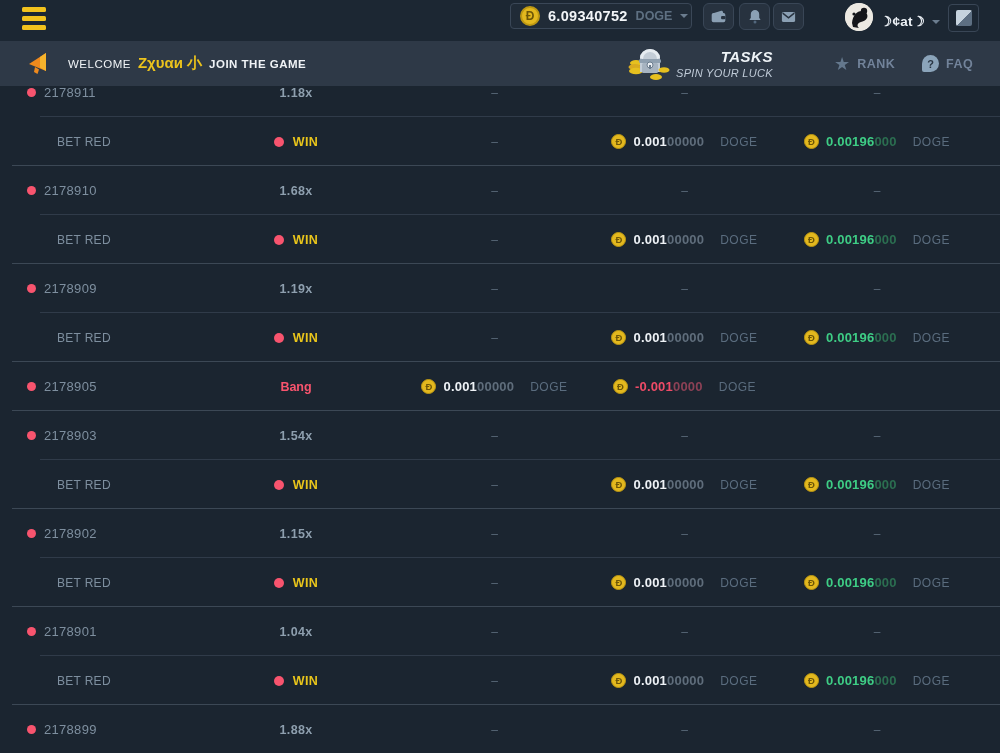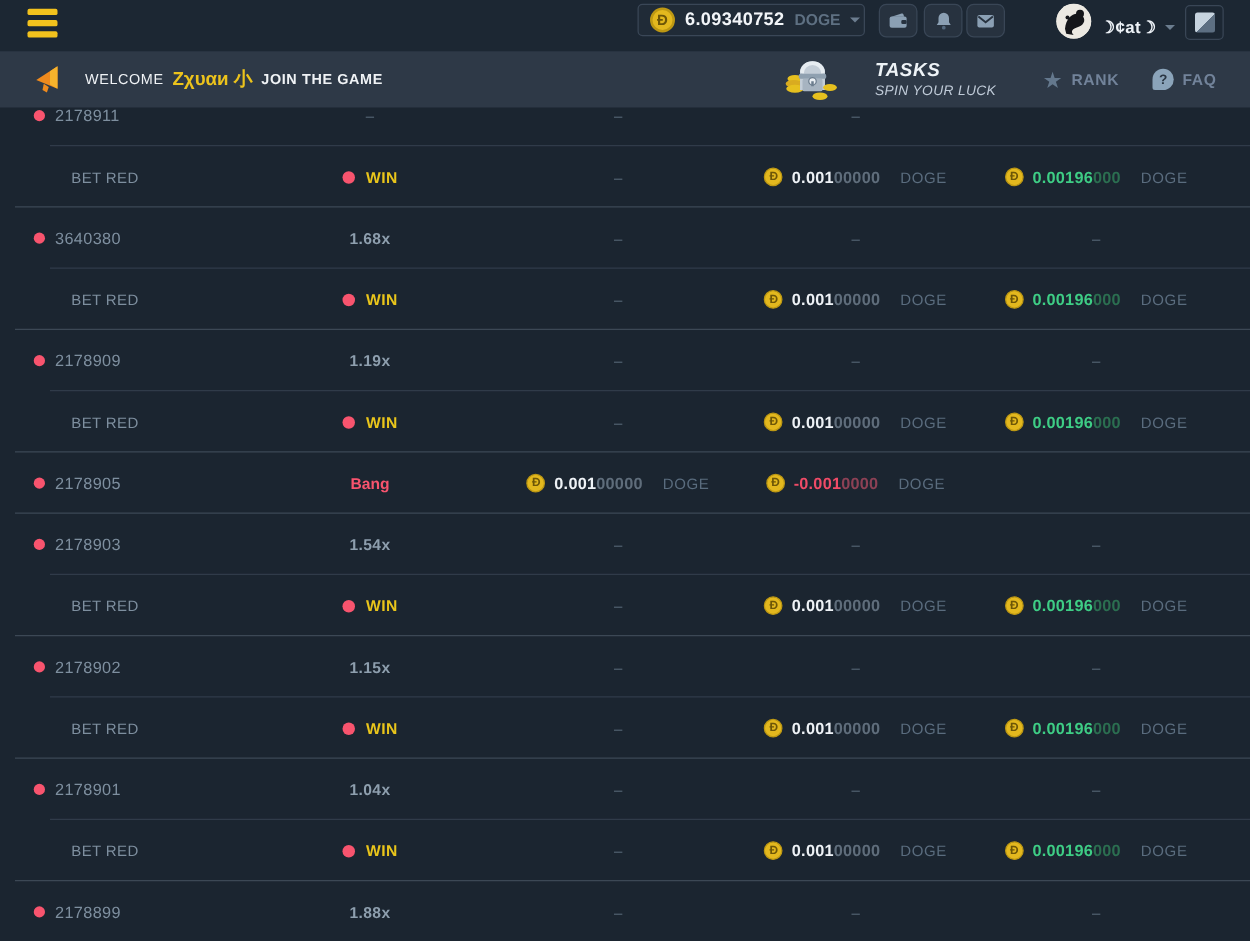--- a/index.html
+++ b/index.html
@@ -46,21 +46,21 @@
     border:1px solid #394656;border-radius:4px;display:flex;align-items:center;justify-content:center;cursor:pointer;
   }
   .chat-glyph{width:16px;height:16px;border-radius:2px;background:linear-gradient(135deg,#c6d3de 0 52%,#5d6f82 52%);}
   
   .banner{position:absolute;top:41px;left:0;right:0;height:45px;background:#2e3947;}
   .mega{position:absolute;left:28px;top:10px;}
   .welcome{position:absolute;left:68px;top:0;height:45px;display:flex;align-items:center;gap:7px;}
   .welcome .w1{font-size:11.5px;font-weight:normal;color:#f0f3f6;letter-spacing:.5px;}
   .welcome .w-user{font-size:15px;font-weight:bold;color:#ecc31c;}
   .welcome .w2{font-size:11.5px;font-weight:bold;color:#f0f3f6;letter-spacing:.5px;}
-  .tasks{position:absolute;left:626px;top:0;height:45px;display:flex;align-items:center;gap:28px;cursor:pointer;}
+  .tasks{position:absolute;left:626px;top:0;height:45px;display:flex;align-items:center;gap:4px;cursor:pointer;text-align:right;}
   .tasks-text .t1{font-size:15px;font-weight:bold;font-style:italic;color:#eef3f7;letter-spacing:.5px;}
   .tasks-text .t2{font-size:11px;font-style:italic;color:#c0cbd8;margin-top:2px;letter-spacing:.3px;}
   .rank{position:absolute;left:834px;top:0;height:45px;display:flex;align-items:center;gap:7px;cursor:pointer;}
   .star{font-size:18px;color:#64788d;line-height:1;}
   .bar-label{font-size:12.5px;font-weight:bold;color:#72839a;letter-spacing:.5px;}
   .faq{position:absolute;left:922px;top:0;height:45px;display:flex;align-items:center;gap:7px;cursor:pointer;}
   .qmark{width:17px;height:17px;border-radius:50% 50% 50% 2px;background:#8ba4ba;color:#2a3644;
     font-size:11px;font-weight:bold;display:flex;align-items:center;justify-content:center;}
   
   .table-viewport{position:absolute;top:86px;left:0;right:0;bottom:0;overflow:hidden;}
@@ -186,57 +186,60 @@
 </div>
 
 <div class="table-viewport">
   <div class="rows" id="rows">
       <div class="row">
         <div class="cell left">
           <span class="dot"></span>
           <span class="game-id">2178911</span>
         </div>
         <div class="cell">
-          <span class="dash">–</span>
-        </div>
-        <div class="cell">
-          <span class="dash">–</span>
-        </div>
-        <div class="cell">
-          <span class="dash">–</span>
-        </div>
-        <div class="divider inner"></div>
-      </div>
-      <div class="row">
-        <div class="cell left no-dot">
-          <span class="bet-label">BET RED</span>
-        </div>
-        <div class="cell">
-          <span class="windot"></span>
-          <span class="win">WIN</span>
-        </div>
-        <div class="cell">
-          <span class="dash">–</span>
-        </div>
-        <div class="cell amt">
-          <span class="coin sm">Ð</span>
-          <span class="v"><span class="v-main">0.001</span><span class="v-dim">00000</span></span>
-          <span class="cur">DOGE</span>
-        </div>
-        <div class="cell amt">
-          <span class="coin sm">Ð</span>
-          <span class="v"><span class="v-pos">0.00196</span><span class="v-pos-dim">000</span></span>
-          <span class="cur">DOGE</span>
-        </div>
-        <div class="divider group"></div>
-      </div>
-      <div class="row">
-        <div class="cell left">
-          <span class="dot"></span>
-          <span class="game-id">3640380</span>
+          <span class="mult">1.18x</span>
+        </div>
+        <div class="cell">
+          <span class="dash">–</span>
+        </div>
+        <div class="cell">
+          <span class="dash">–</span>
+        </div>
+        <div class="cell">
+          <span class="dash">–</span>
+        </div>
+        <div class="divider inner"></div>
+      </div>
+      <div class="row">
+        <div class="cell left no-dot">
+          <span class="bet-label">BET RED</span>
+        </div>
+        <div class="cell">
+          <span class="windot"></span>
+          <span class="win">WIN</span>
+        </div>
+        <div class="cell">
+          <span class="dash">–</span>
+        </div>
+        <div class="cell amt">
+          <span class="coin sm">Ð</span>
+          <span class="v"><span class="v-main">0.001</span><span class="v-dim">00000</span></span>
+          <span class="cur">DOGE</span>
+        </div>
+        <div class="cell amt">
+          <span class="coin sm">Ð</span>
+          <span class="v"><span class="v-pos">0.00196</span><span class="v-pos-dim">000</span></span>
+          <span class="cur">DOGE</span>
+        </div>
+        <div class="divider group"></div>
+      </div>
+      <div class="row">
+        <div class="cell left">
+          <span class="dot"></span>
+          <span class="game-id">2178910</span>
         </div>
         <div class="cell">
           <span class="mult">1.68x</span>
         </div>
         <div class="cell">
           <span class="dash">–</span>
         </div>
         <div class="cell">
           <span class="dash">–</span>
         </div>

